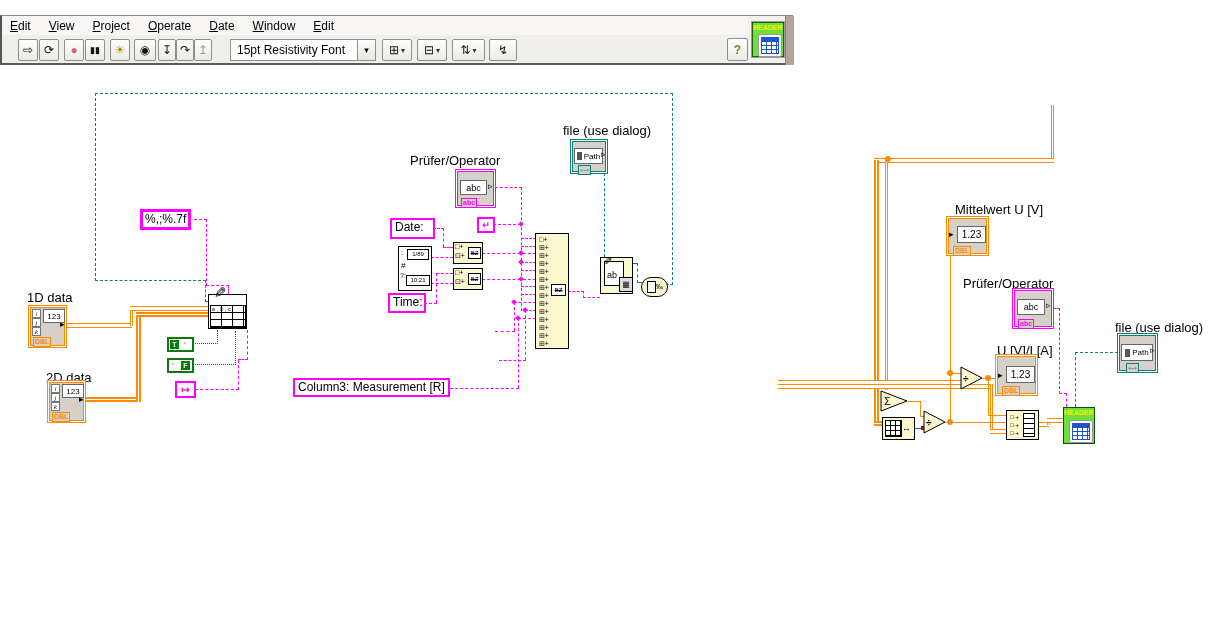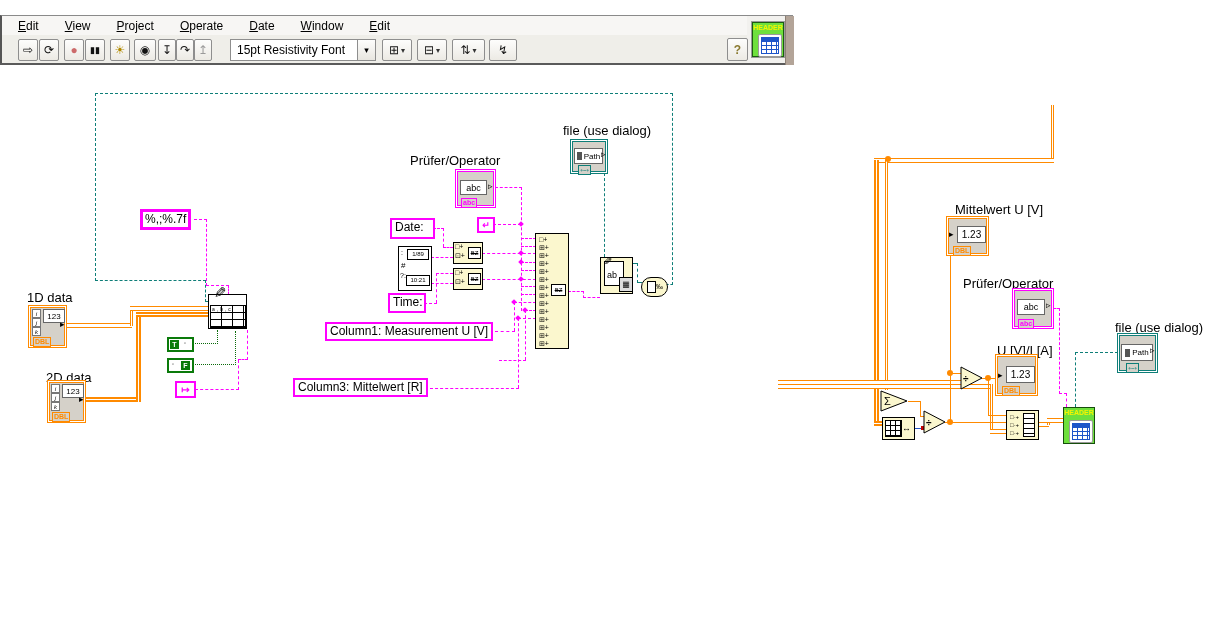--- a/index.html
+++ b/index.html
@@ -2,21 +2,21 @@
 <html><head>
 <meta charset="utf-8">
 <style>
   html,body{margin:0;padding:0;background:#fff;}
   #canvas{position:relative;width:1213px;height:630px;background:#fff;overflow:hidden;
           font-family:"Liberation Sans",sans-serif;}
   .abs{position:absolute;}
   
   .chrome{position:absolute;left:0;top:15px;width:793px;height:50px;border-top:1px solid #8a8a8a;border-left:2px solid #555;box-sizing:border-box;background:#f2f1ee;}
   .menubar{position:absolute;left:2px;top:16px;width:745px;height:19px;background:#f7f6f4;display:flex;align-items:center;gap:0;}
-  .mi{font-size:12px;color:#000;padding:2px 10px 2px 16px;white-space:nowrap;}
+  .mi{font-size:12px;color:#000;padding:2px 10px 2px 8px;white-space:nowrap;}
   .mi::first-letter{text-decoration:underline;}
   .toolbar{position:absolute;left:2px;top:35px;width:745px;height:28px;background:#efeee9;}
   .tbtn{position:absolute;height:22px;box-sizing:border-box;border:1px solid #8e8e8e;border-radius:2px;
         background:linear-gradient(#fdfdfc,#eceae4);display:flex;align-items:center;justify-content:center;
         font-size:12px;color:#111;}
   .fontsel{position:absolute;left:230px;top:39px;width:146px;height:22px;box-sizing:border-box;border:1px solid #8e8e8e;background:#fff;display:flex;align-items:center;}
   .fontsel .ftxt{flex:1;font-size:12px;padding-left:6px;color:#000;white-space:nowrap;}
   .fontsel .fcaret{width:17px;height:100%;border-left:1px solid #8e8e8e;background:linear-gradient(#fdfdfc,#e8e6e0);display:flex;align-items:center;justify-content:center;font-size:9px;}
   .caret{font-size:8px;margin-left:2px;color:#333;}
   .chromeline{position:absolute;left:0;top:63px;width:793px;height:2px;background:#5a5a5a;}
@@ -329,22 +329,21 @@
 
   <div class="node" style="left:453px;top:242px;width:30px;height:22px;"></div>
   <div class="abs" style="left:455px;top:243px;font-size:7px;color:#000;">□+</div>
   <div class="abs" style="left:455px;top:252px;font-size:7px;color:#000;">⊡+</div>
   <div class="tinybox strike" style="left:468px;top:247px;width:13px;height:12px;line-height:11px;">BZ</div>
   <div class="node" style="left:453px;top:268px;width:30px;height:22px;"></div>
   <div class="abs" style="left:455px;top:269px;font-size:7px;color:#000;">□+</div>
   <div class="abs" style="left:455px;top:278px;font-size:7px;color:#000;">⊡+</div>
   <div class="tinybox strike" style="left:468px;top:273px;width:13px;height:12px;line-height:11px;">BZ</div>
 
-  <div class="sconst" style="left:325px;top:322px;">Column1: Measurement U [V]</div>
-  <div class="sconst" style="left:293px;top:378px;">Column3: Mittelwert [R]</div>
+  <div class="sconst" style="left:293px;top:378px;">Column3: Measurement [R]</div>
 
   <div class="node" style="left:535px;top:233px;width:34px;height:116px;" id="concat-node">
       <div class="crow" style="top: 2px;">□+</div>
       <div class="crow" style="top: 10px;">⊞+</div>
       <div class="crow" style="top: 18px;">⊞+</div>
       <div class="crow" style="top: 26px;">⊞+</div>
       <div class="crow" style="top: 34px;">⊞+</div>
       <div class="crow" style="top: 42px;">⊞+</div>
       <div class="crow" style="top: 50px;">⊞+</div>
       <div class="crow" style="top: 58px;">⊞+</div>

